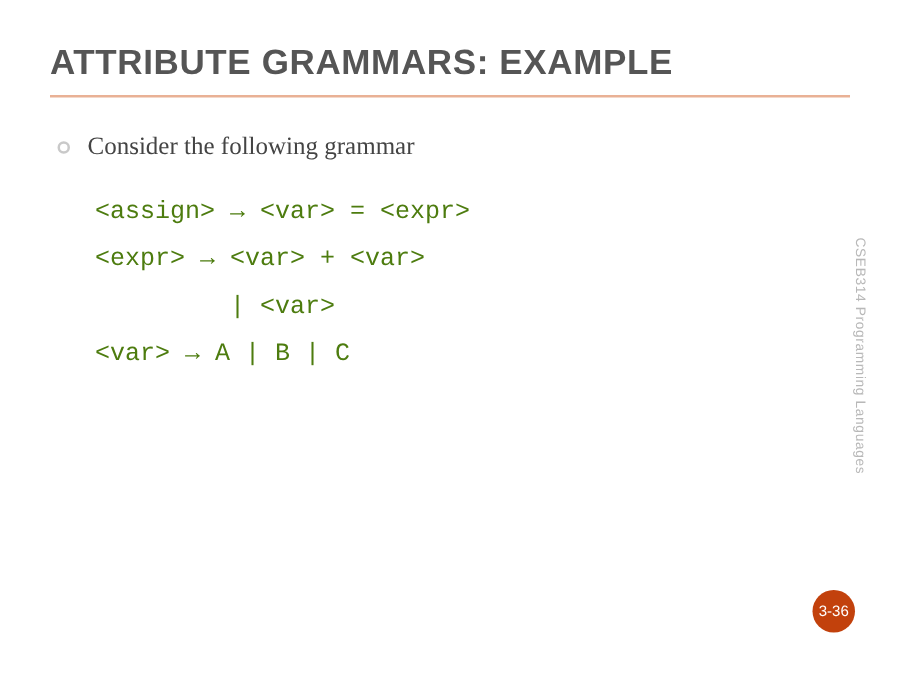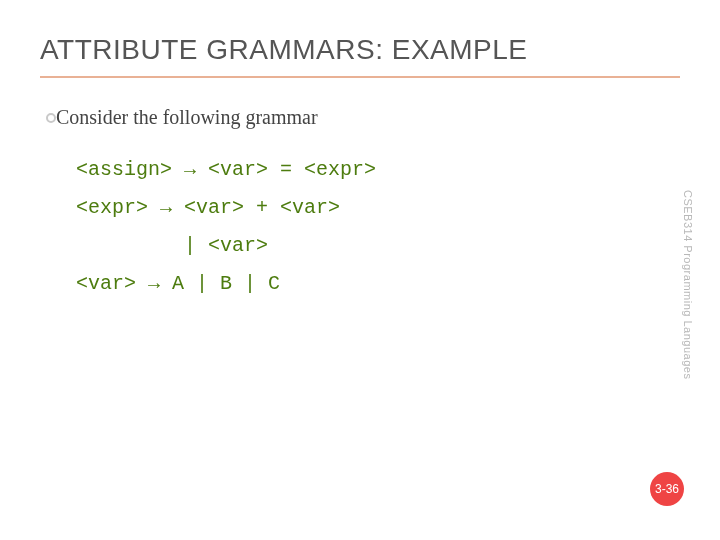--- a/index.html
+++ b/index.html
@@ -1,24 +1,24 @@
 <!DOCTYPE html>
 <html><head>
 <meta charset="utf-8">
 <style>
   * { margin: 0; padding: 0; box-sizing: border-box; }
   html, body { width: 720px; height: 540px; background: #fff; font-family: Arial, Helvetica, sans-serif; color: #4a4a4a; }
   .slide { position: relative; width: 720px; height: 540px; padding: 34px 40px 30px 40px; }
-  .title { font-size: 28px; letter-spacing: 0.5px; color: #555; font-weight: 400; padding-bottom: 10px; border-bottom: 2px solid #e9b195; margin-bottom: 28px; }
+  .title { font-size: 28px; letter-spacing: 0.5px; color: #555; font-weight: 700; padding-bottom: 10px; border-bottom: 2px solid #e9b195; margin-bottom: 28px; }
   .body { padding-left: 6px; }
-  .bullet-row { display: flex; align-items: center; font-family: Georgia, 'Times New Roman', serif; font-size: 20px; color: #444; margin-bottom: 22px; }
+  .bullet-row { display: flex; align-items: center; gap: 14px; font-family: Georgia, 'Times New Roman', serif; font-size: 20px; color: #444; margin-bottom: 22px; }
   .bullet-icon { width: 10px; height: 10px; border: 2px solid #c9c9c9; border-radius: 50%; flex: 0 0 auto; }
   .grammar { font-family: "Courier New", Courier, monospace; font-size: 20px; color: #4d7c0f; line-height: 1.9; padding-left: 30px; white-space: pre; }
   .side-label { position: absolute; top: 190px; right: 26px; writing-mode: vertical-rl; font-size: 11px; letter-spacing: 0.5px; color: #b8b8b8; font-family: Arial, sans-serif; }
-  .pagenum { position: absolute; right: 36px; bottom: 34px; width: 34px; height: 34px; border-radius: 50%; background: #ef4444; color: #fff; font-size: 12px; display: flex; align-items: center; justify-content: center; font-family: Arial, sans-serif; }
+  .pagenum { position: absolute; right: 36px; bottom: 34px; width: 34px; height: 34px; border-radius: 50%; background: #c2410c; color: #fff; font-size: 12px; display: flex; align-items: center; justify-content: center; font-family: Arial, sans-serif; }
 </style>
 </head>
 <body>
 
 <div class="slide">
 
   <h1 class="title">ATTRIBUTE GRAMMARS: EXAMPLE</h1>
 
   <div class="body">
     <div class="bullet-row">

